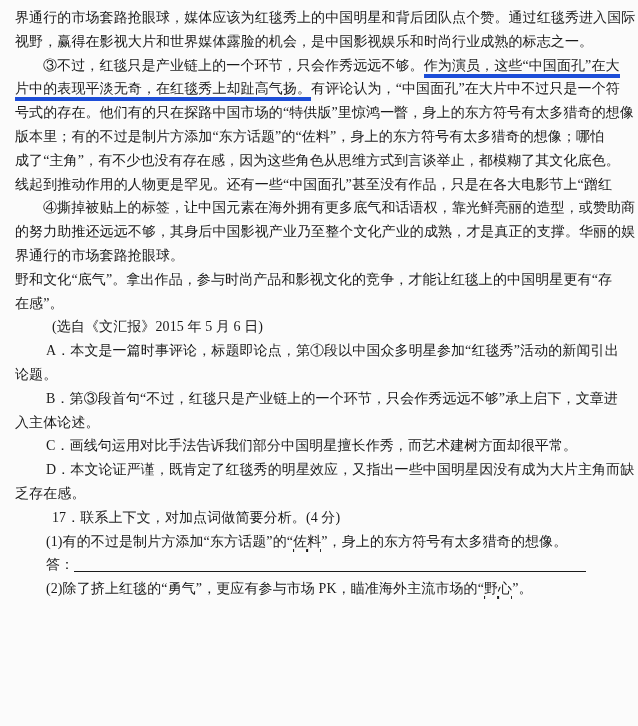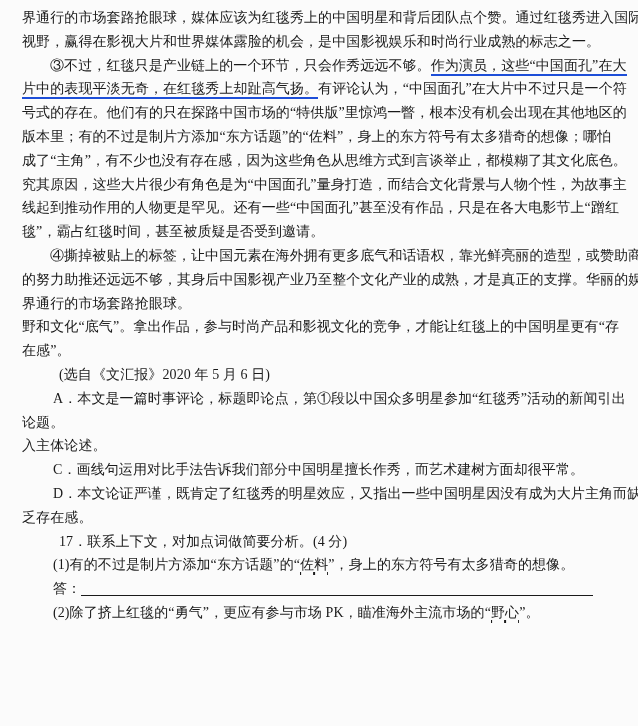--- a/index.html
+++ b/index.html
@@ -5,32 +5,32 @@
   * { margin: 0; padding: 0; box-sizing: border-box; }
   html, body { width: 638px; }
   body {
     height: 726px;
     background: #fbfbfb;
     color: #1a1a1a;
     font-family: "Liberation Serif", "DejaVu Serif", serif;
     font-size: 14px;
     overflow: hidden;
   }
-  .doc { padding: 6px 8px 0 22px; }
+  .doc { padding: 6px 8px 0 15px; }
   .line {
     line-height: 23.8px;
     height: 23.8px;
     white-space: nowrap;
     letter-spacing: 0.1px;
   }
   .in2  { padding-left: 28px; }  
   .in2b { padding-left: 31px; }  
   .in3  { padding-left: 37px; }  
   .u {
-    border-bottom: 2px solid #1d4ed8;
+    border-bottom: 4px solid #1d4ed8;
     padding-bottom: 1px;
   }
   .dots {
     background-image: radial-gradient(circle, #1a1a1a 1.2px, rgba(0,0,0,0) 1.5px);
     background-size: 14px 5px;
     background-repeat: repeat-x;
     background-position: center bottom;
     padding-bottom: 4px;
   }
   .blank {
@@ -44,38 +44,37 @@
 </head>
 <body style="background: rgb(251, 251, 251); color: rgb(26, 26, 26);">
 
 <div class="doc">
 
   <div class="line">界通行的市场套路抢眼球，媒体应该为红毯秀上的中国明星和背后团队点个赞。通过红毯秀进入国际</div>
   <div class="line">视野，赢得在影视大片和世界媒体露脸的机会，是中国影视娱乐和时尚行业成熟的标志之一。</div>
 
   <div class="line in2"><span>③不过，红毯只是产业链上的一个环节，只会作秀远远不够。</span><span class="u">作为演员，这些“中国面孔”在大</span></div>
   <div class="line"><span class="u">片中的表现平淡无奇，在红毯秀上却趾高气扬。</span><span>有评论认为，“中国面孔”在大片中不过只是一个符</span></div>
-  <div class="line">号式的存在。他们有的只在探路中国市场的“特供版”里惊鸿一瞥，根本没有机会出现在其他地区的</div>
+  <div class="line">号式的存在。他们有的只在探路中国市场的“特供版”里惊鸿一瞥，身上的东方符号有太多猎奇的想像</div>
   <div class="line">版本里；有的不过是制片方添加“东方话题”的“佐料”，身上的东方符号有太多猎奇的想像；哪怕</div>
   <div class="line">成了“主角”，有不少也没有存在感，因为这些角色从思维方式到言谈举止，都模糊了其文化底色。</div>
-  <div class="line">究其原因，这些大片很少有角色是为“中国面孔”量身打造，而结合文化背景与人物个性，为故事主</div>
   <div class="line">线起到推动作用的人物更是罕见。还有一些“中国面孔”甚至没有作品，只是在各大电影节上“蹭红</div>
-  <div class="line">毯”，霸占红毯时间，甚至被质疑是否受到邀请。</div>
 
   <div class="line in2">④撕掉被贴上的标签，让中国元素在海外拥有更多底气和话语权，靠光鲜亮丽的造型，或赞助商</div>
   <div class="line">的努力助推还远远不够，其身后中国影视产业乃至整个文化产业的成熟，才是真正的支撑。华丽的娱</div>
   <div class="line">界通行的市场套路抢眼球。</div>
 
   <div class="line">野和文化“底气”。拿出作品，参与时尚产品和影视文化的竞争，才能让红毯上的中国明星更有“存</div>
   <div class="line">在感”。</div>
 
-  <div class="line in3">(选自《文汇报》2020 年 5 月 6 日)</div>
+  <div class="line in3">(选自《文汇报》2015 年 5 月 6 日)</div>
 
   <div class="line in2b">A．本文是一篇时事评论，标题即论点，第①段以中国众多明星参加“红毯秀”活动的新闻引出</div>
   <div class="line">论题。</div>
+  <div class="line in2b">B．第③段首句“不过，红毯只是产业链上的一个环节，只会作秀远远不够”承上启下，文章进</div>
   <div class="line">入主体论述。</div>
   <div class="line in2b">C．画线句运用对比手法告诉我们部分中国明星擅长作秀，而艺术建树方面却很平常。</div>
   <div class="line in2b">D．本文论证严谨，既肯定了红毯秀的明星效应，又指出一些中国明星因没有成为大片主角而缺</div>
   <div class="line">乏存在感。</div>
 
   <div class="line in3">17．联系上下文，对加点词做简要分析。(4 分)</div>
   <div class="line in2b"><span>(1)有的不过是制片方添加“东方话题”的“</span><span class="dots">佐料</span><span>”，身上的东方符号有太多猎奇的想像。</span></div>
   <div class="line in2b"><span>答：</span><span class="blank"></span></div>
   <div class="line in2b"><span>(2)除了挤上红毯的“勇气”，更应有参与市场 PK，瞄准海外主流市场的“</span><span class="dots">野心</span><span>”。</span></div>
 

